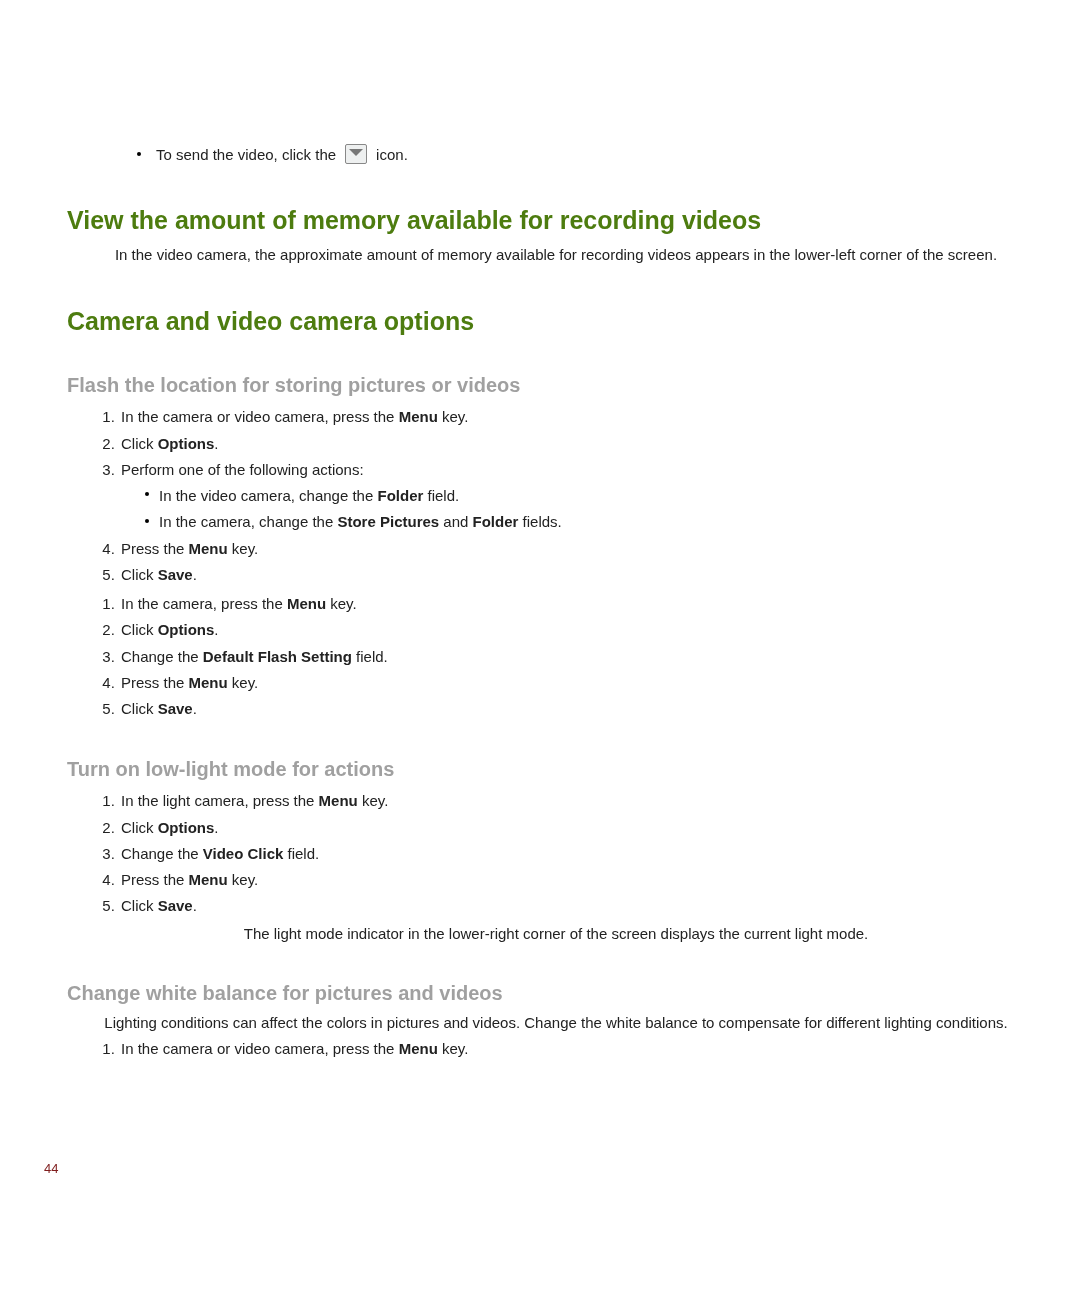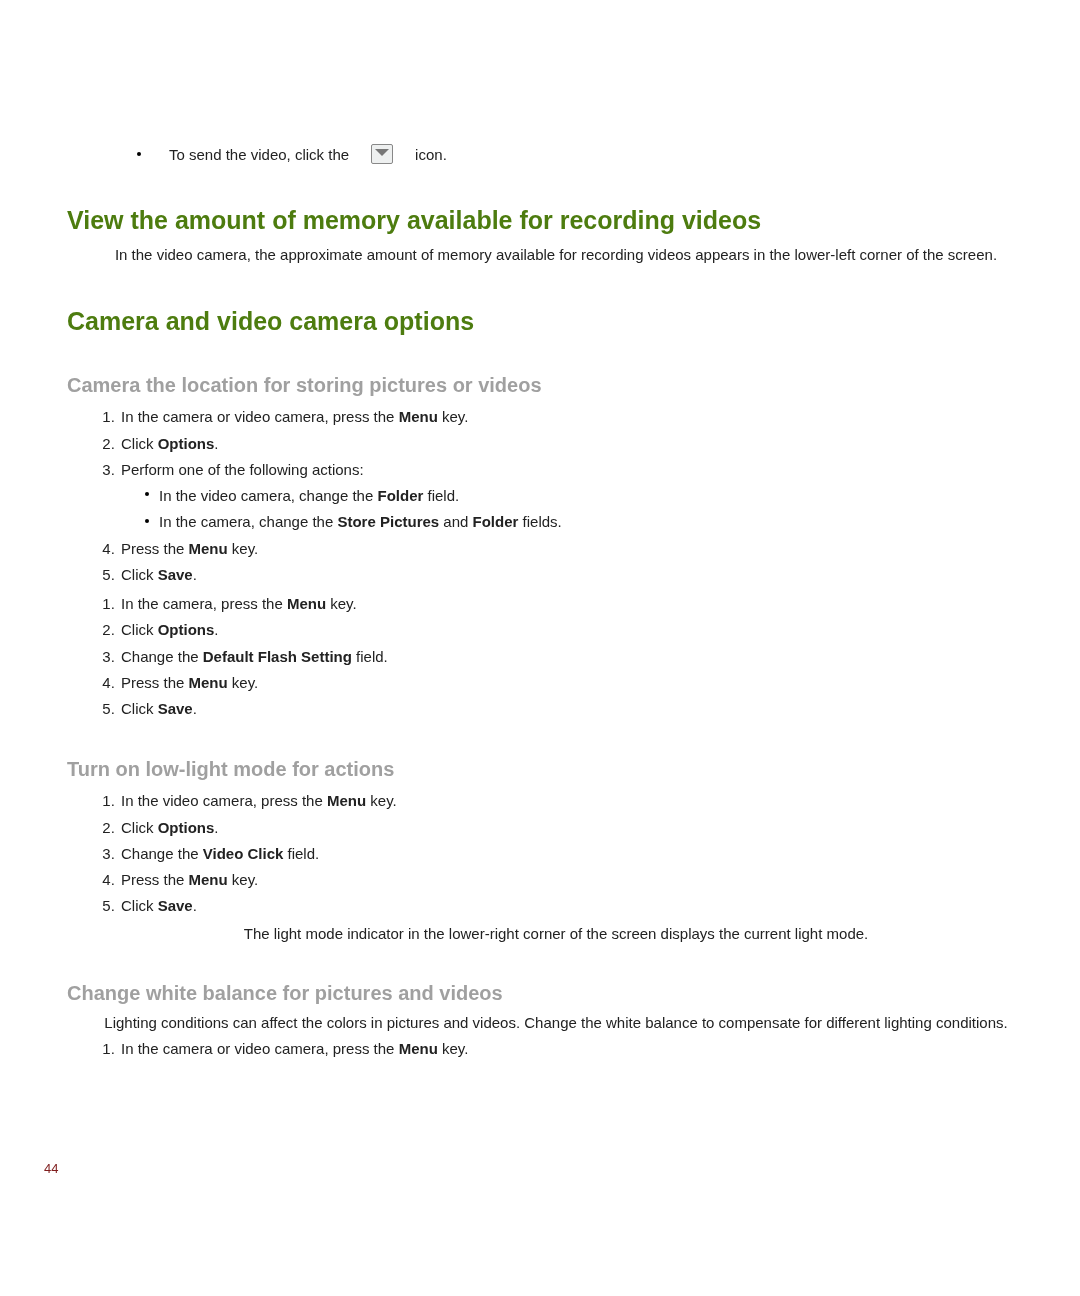--- a/index.html
+++ b/index.html
@@ -15,21 +15,21 @@
     min-height: 1296px;
     box-sizing: border-box;
     padding: 50px 35px 30px 67px;
     position: relative;
   }
   .top-bullet {
     margin-left: 70px;
     font-size: 15px;
     display: flex;
     align-items: center;
-    gap: 20px;
+    gap: 7px;
     margin-top: 94px;
   }
   .bullet-dot {
     display: inline-block;
     width: 4px;
     height: 4px;
     background: #000;
     border-radius: 50%;
     margin-right: 8px;
     vertical-align: middle;
@@ -129,21 +129,21 @@
     <span>To send the video, click the </span>
     <span class="envelope-icon"></span>
     <span> icon.</span>
   </div>
 
   <h1 class="green">View the amount of memory available for recording videos</h1>
   <p class="body">In the video camera, the approximate amount of memory available for recording videos appears in the lower-left corner of the screen.</p>
 
   <h1 class="green">Camera and video camera options</h1>
 
-  <h2 class="grey">Camera the location for storing pictures or videos</h2>
+  <h2 class="grey">Flash the location for storing pictures or videos</h2>
   <ol class="steps">
     <li>
       <span>In the camera or video camera, press the </span><b>Menu</b><span> key.</span>
     </li>
     <li>
       <span>Click </span><b>Options</b><span>.</span>
     </li>
     <li>
       <span>Perform one of the following actions:</span>
       <ul class="sub">
@@ -177,21 +177,21 @@
       <span>Press the </span><b>Menu</b><span> key.</span>
     </li>
     <li>
       <span>Click </span><b>Save</b><span>.</span>
     </li>
   </ol>
 
   <h2 class="grey">Turn on low-light mode for actions</h2>
   <ol class="steps">
     <li>
-      <span>In the video camera, press the </span><b>Menu</b><span> key.</span>
+      <span>In the light camera, press the </span><b>Menu</b><span> key.</span>
     </li>
     <li>
       <span>Click </span><b>Options</b><span>.</span>
     </li>
     <li>
       <span>Change the </span><b>Video Click</b><span> field.</span>
     </li>
     <li>
       <span>Press the </span><b>Menu</b><span> key.</span>
     </li>

